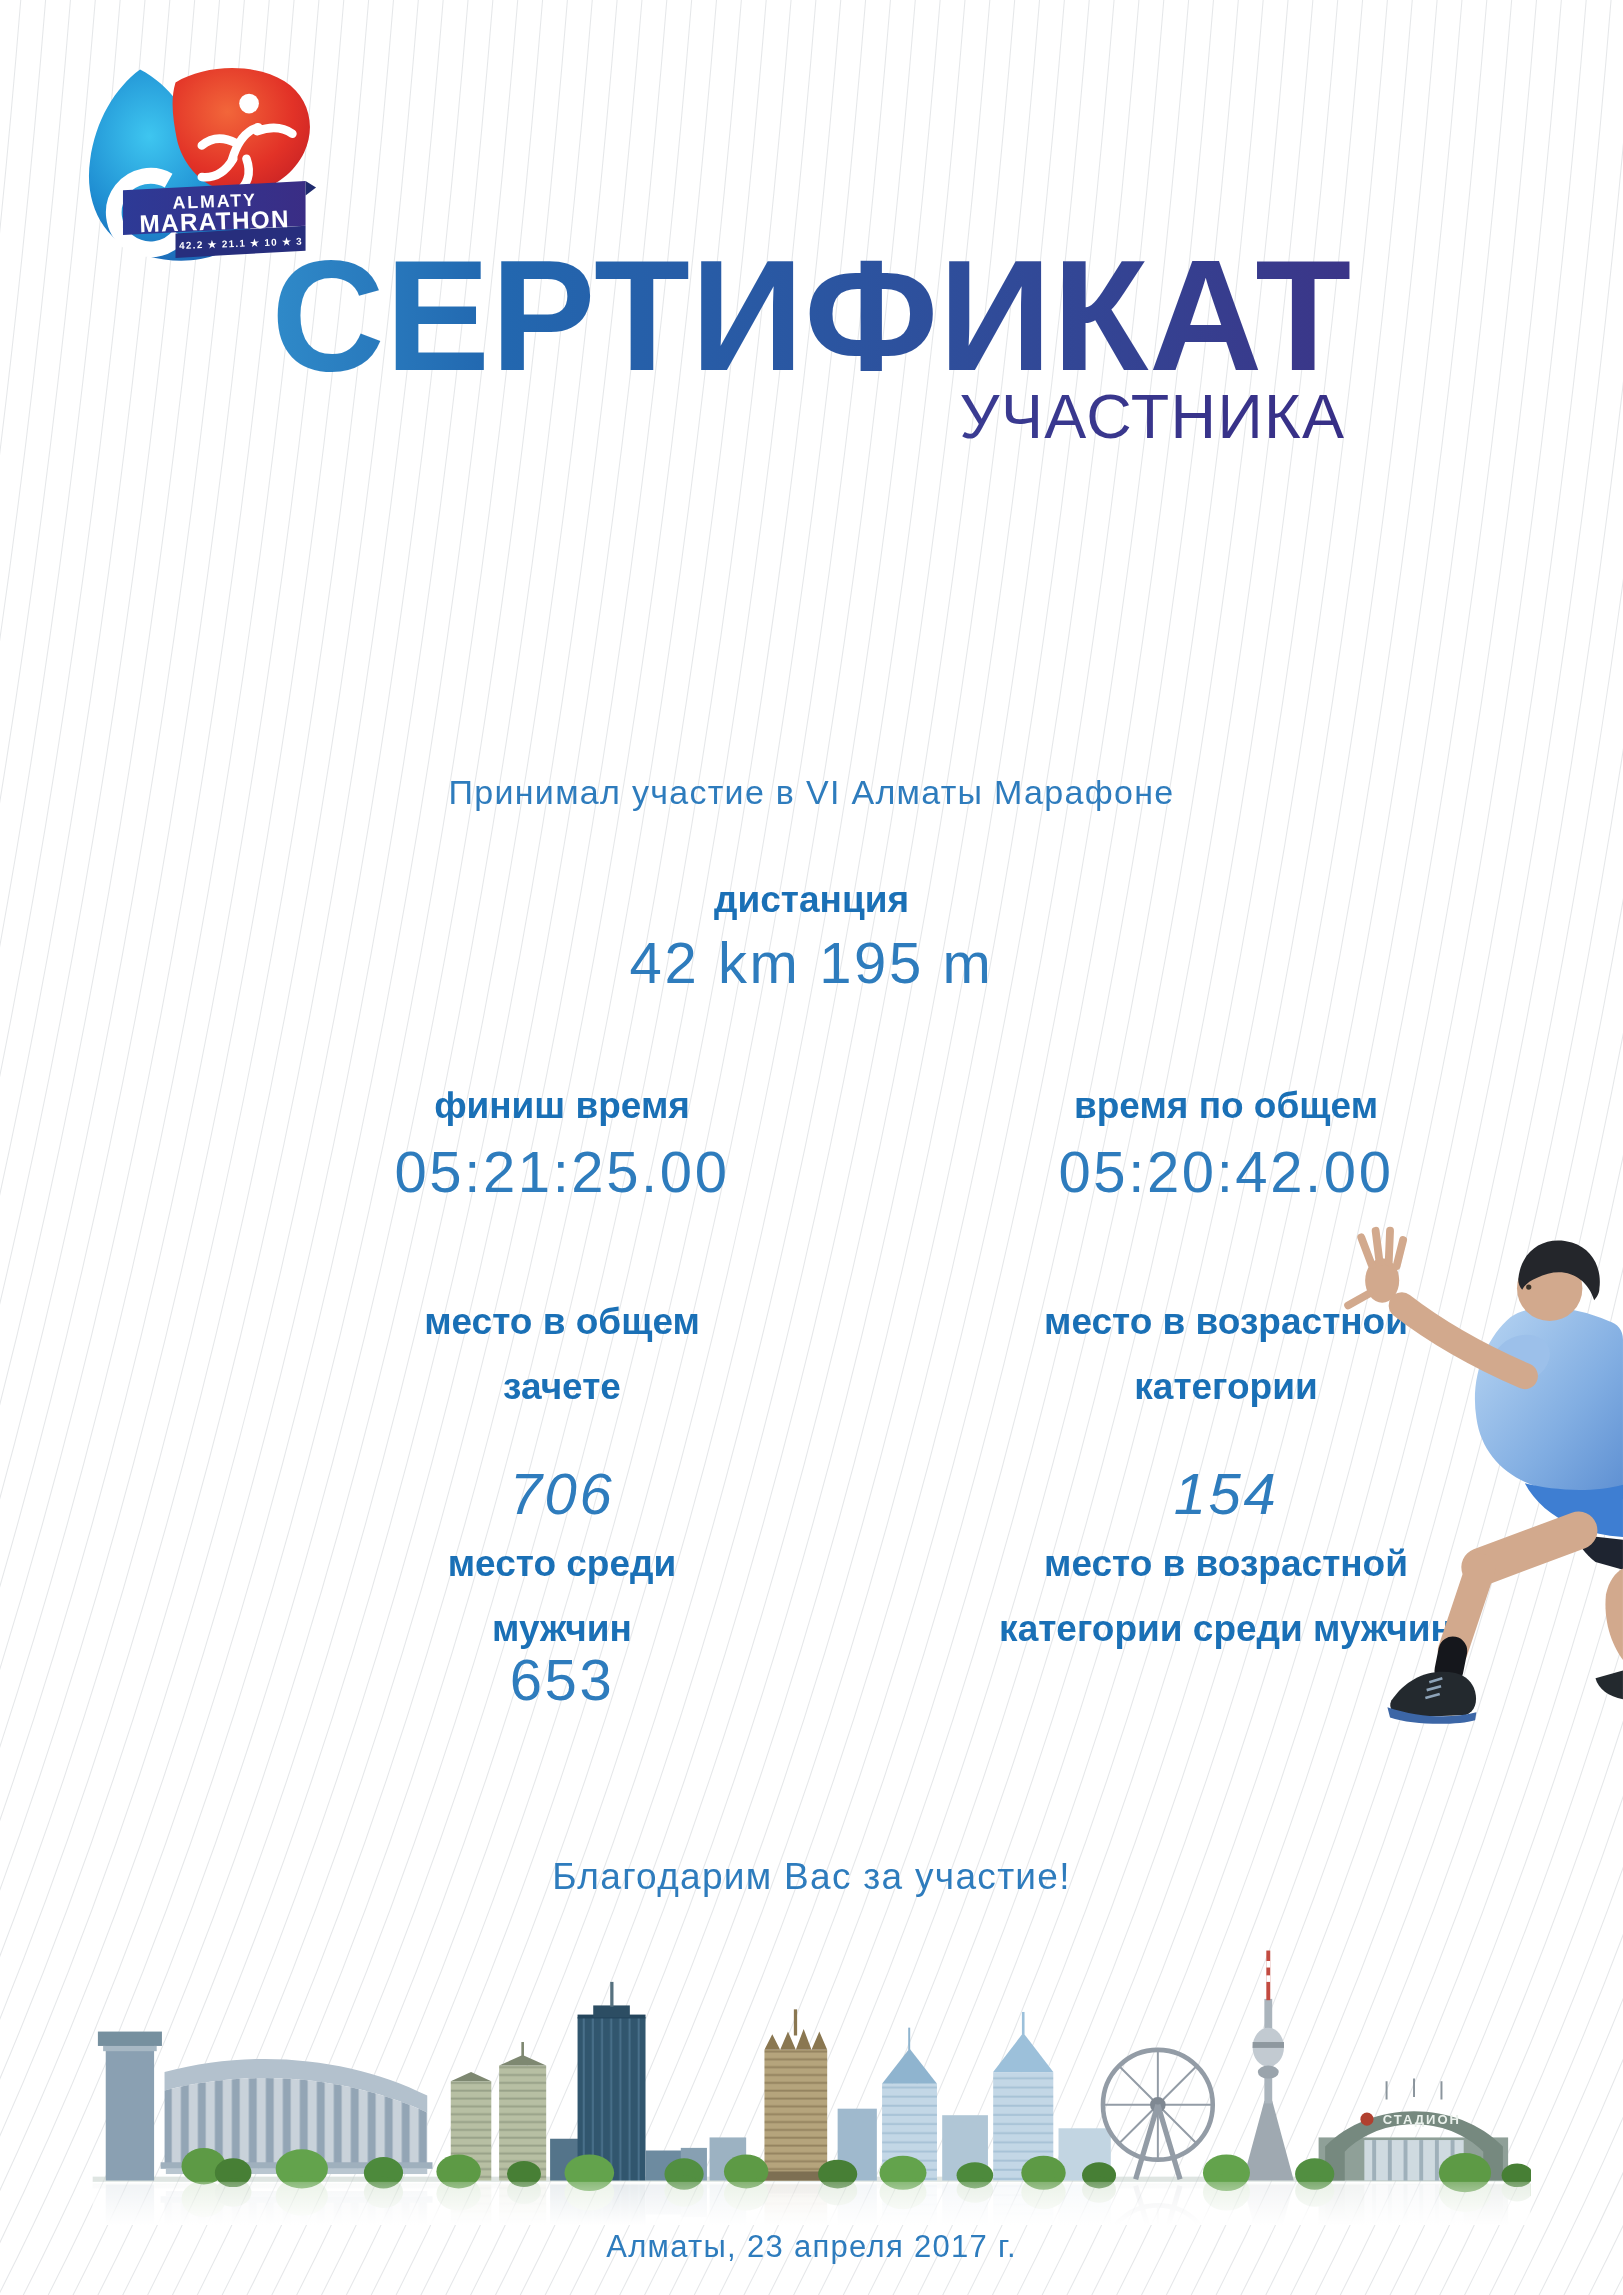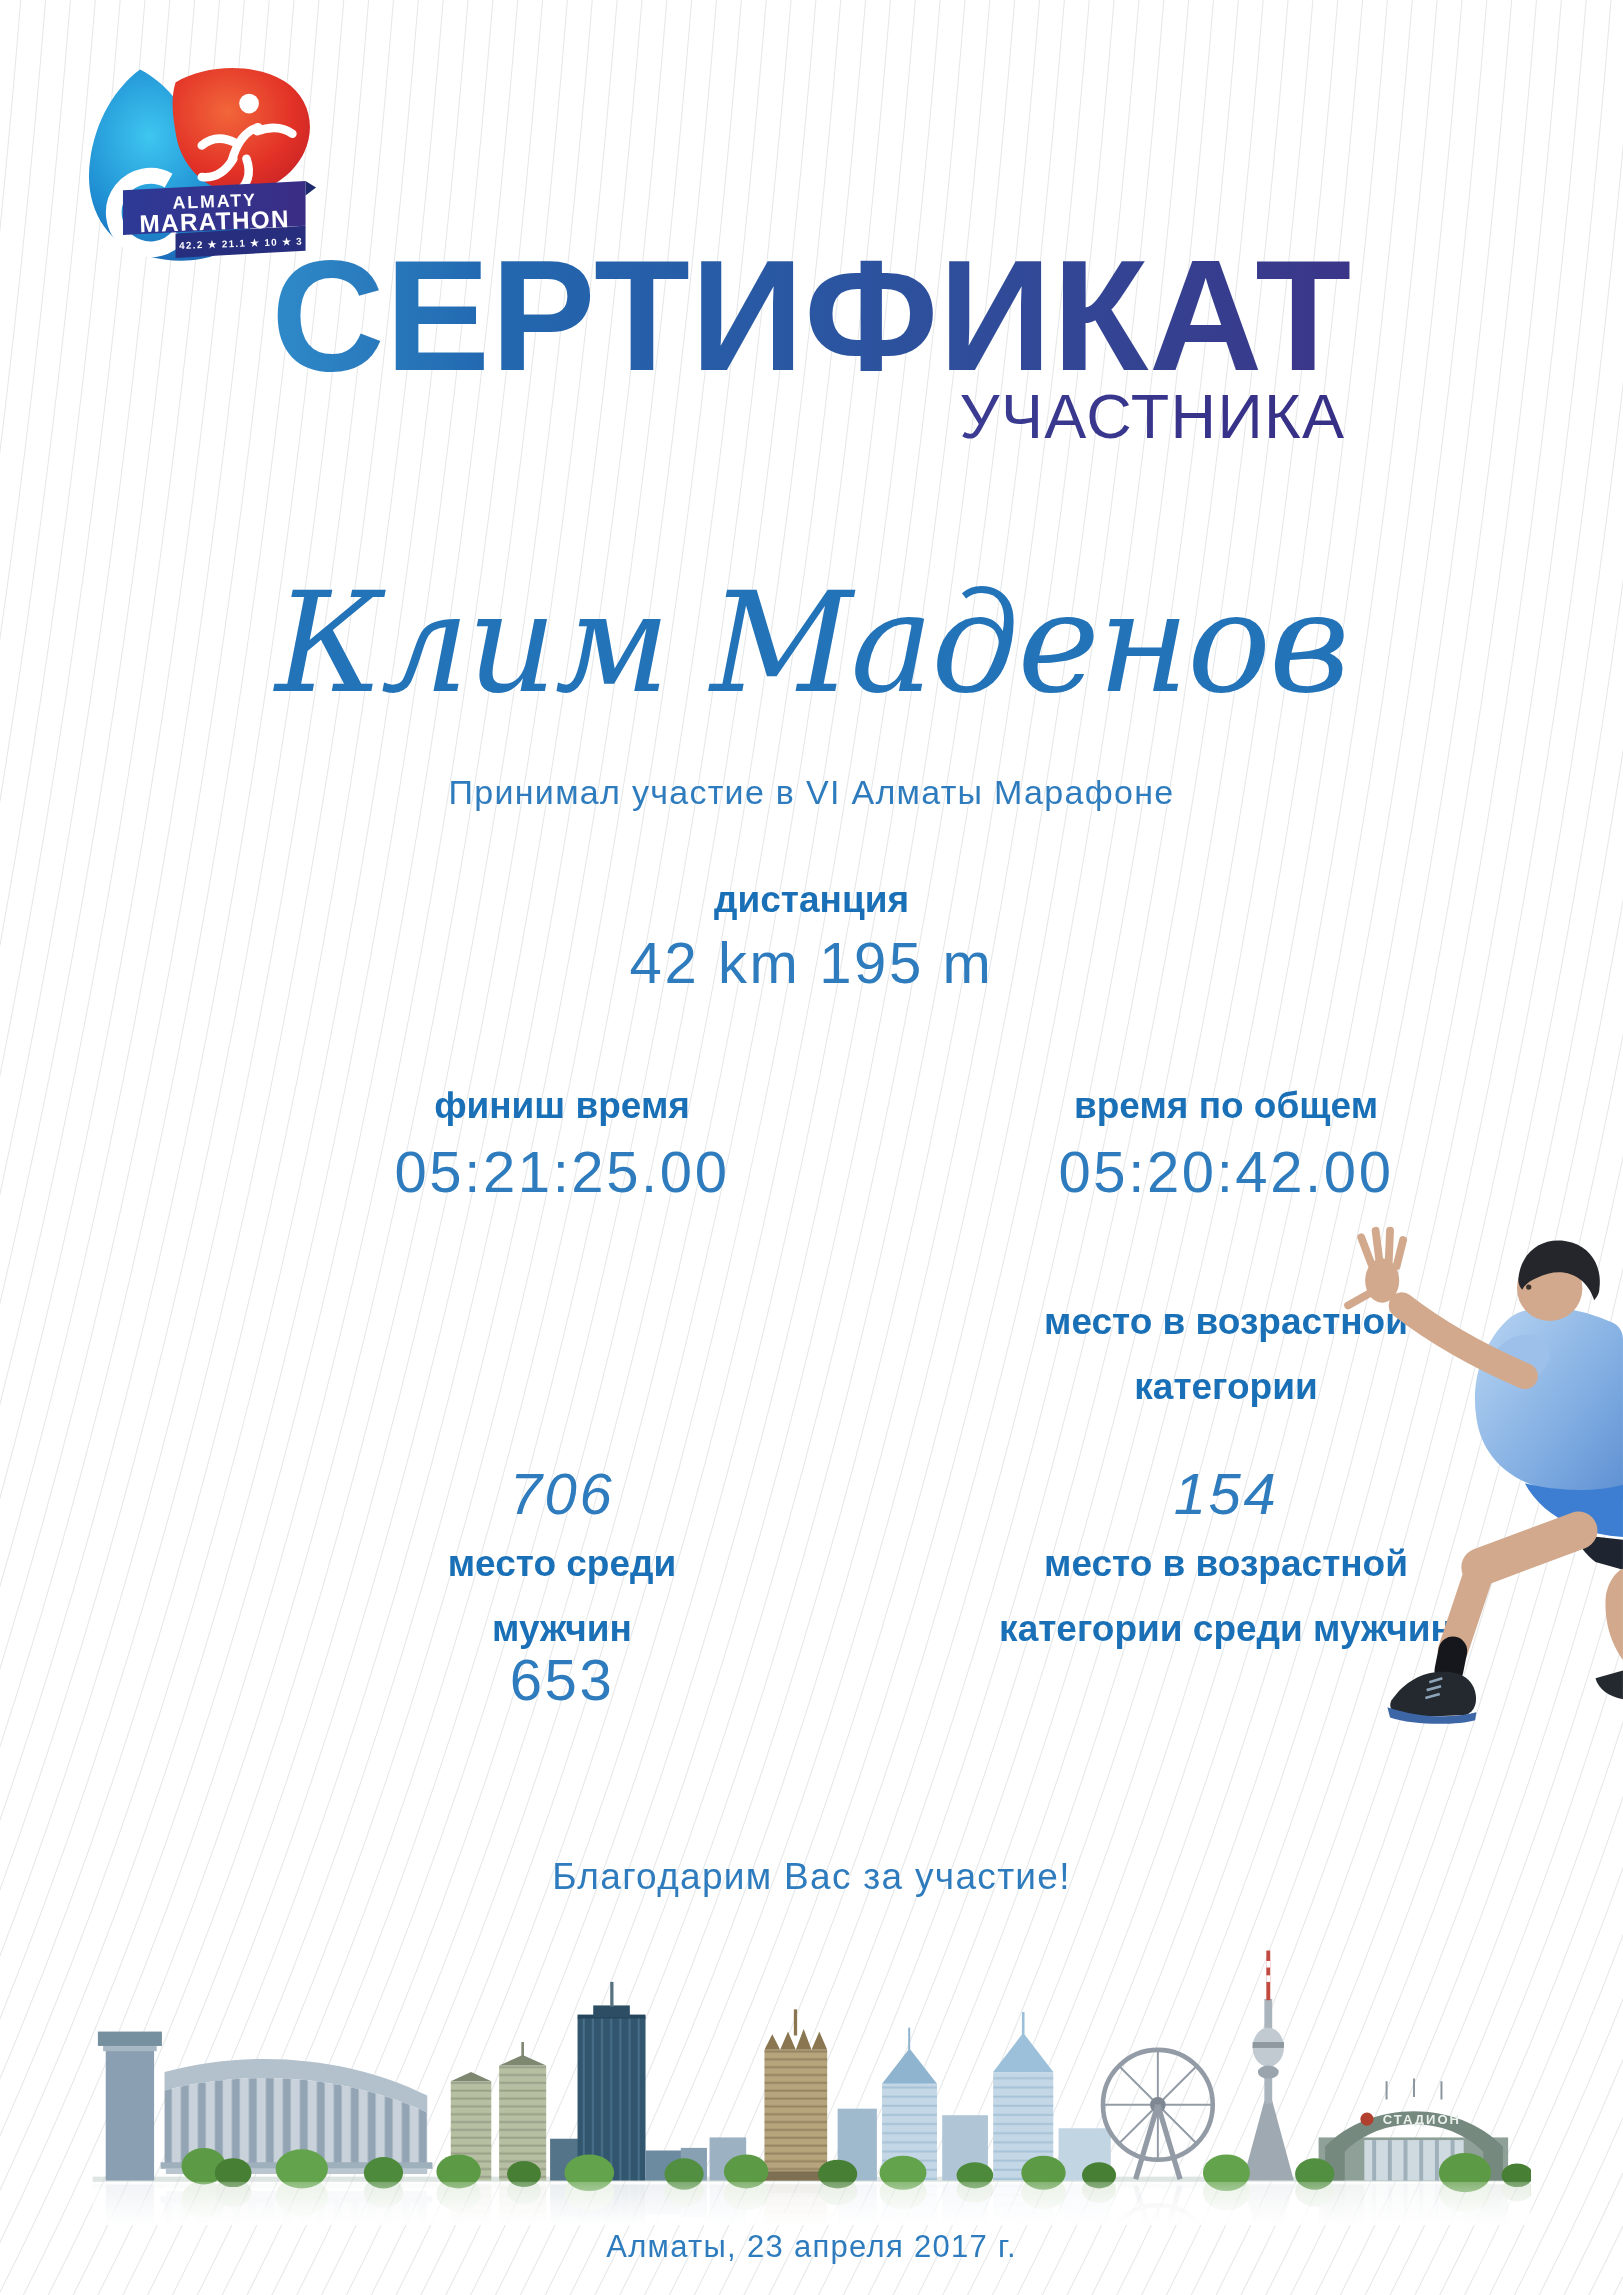--- a/index.html
+++ b/index.html
@@ -184,31 +184,32 @@
     <text class="logo-t1" x="210" y="224" text-anchor="middle" transform="rotate(-2 210 224)">ALMATY</text>
     <text class="logo-t2" x="210" y="258" text-anchor="middle" transform="rotate(-2 210 258)">MARATHON</text>
     <text class="logo-t3" x="250" y="284" text-anchor="middle" transform="rotate(-2 250 284)">42.2 ★ 21.1 ★ 10 ★ 3</text>
   </svg>
 
   <div class="title-wrap">
     <h1 class="title">СЕРТИФИКАТ</h1>
     <div class="subtitle">УЧАСТНИКА</div>
   </div>
 
-  <div class="name">Клим Маденов</div>
   <div class="eventline">Принимал участие в VI Алматы Марафоне</div>
 
   <div class="lbl cC y-dist-l">дистанция</div>
   <div class="val cC y-dist-v">42 km 195 m</div>
 
   <div class="lbl cL y-time-l">финиш время</div>
   <div class="val cL y-time-v">05:21:25.00</div>
   <div class="lbl cR y-time-l">время по общем</div>
   <div class="val cR y-time-v">05:20:42.00</div>
 
+  <div class="lbl cL y-pl1-l">место в общем
+зачете</div>
   <div class="val cL y-pl1-v">706</div>
   <div class="lbl cR y-pl1-l">место в возрастной
 категории</div>
   <div class="val cR y-pl1-v">154</div>
 
   <div class="lbl cL y-pl2-l">место среди
 мужчин</div>
   <div class="val cL y-pl2-v">653</div>
   <div class="lbl cR y-pl2-l">место в возрастной
 категории среди мужчин</div>

